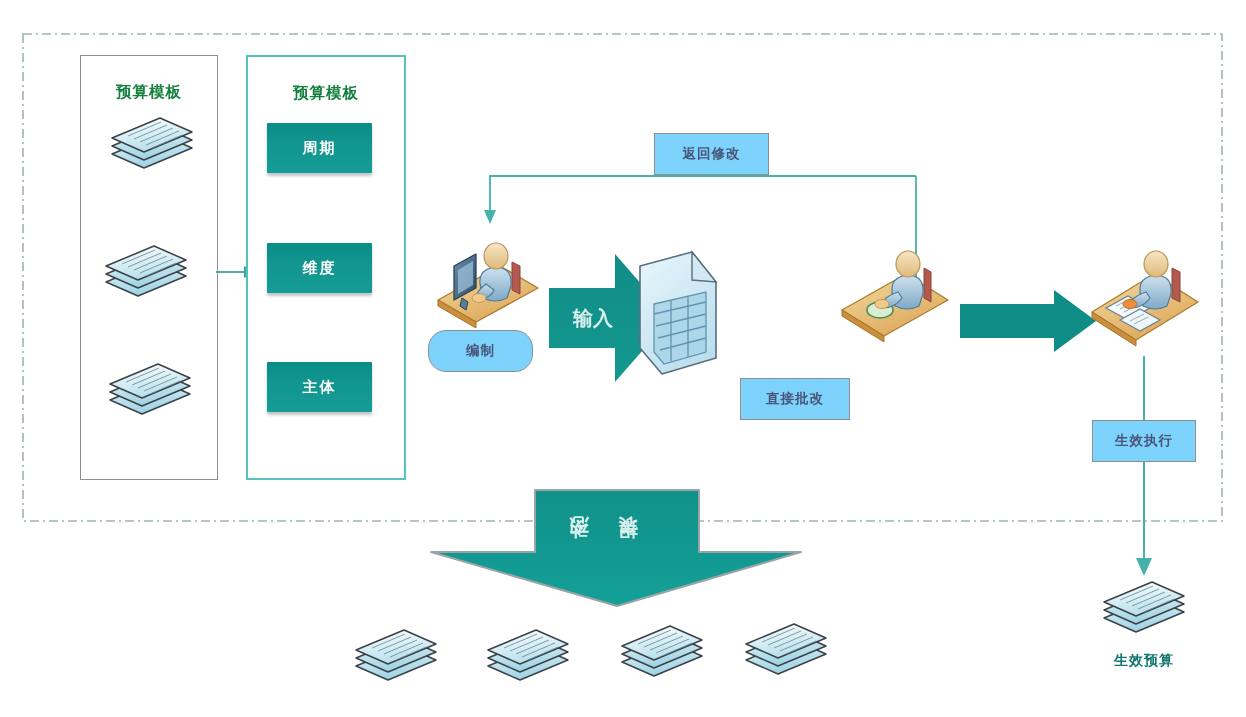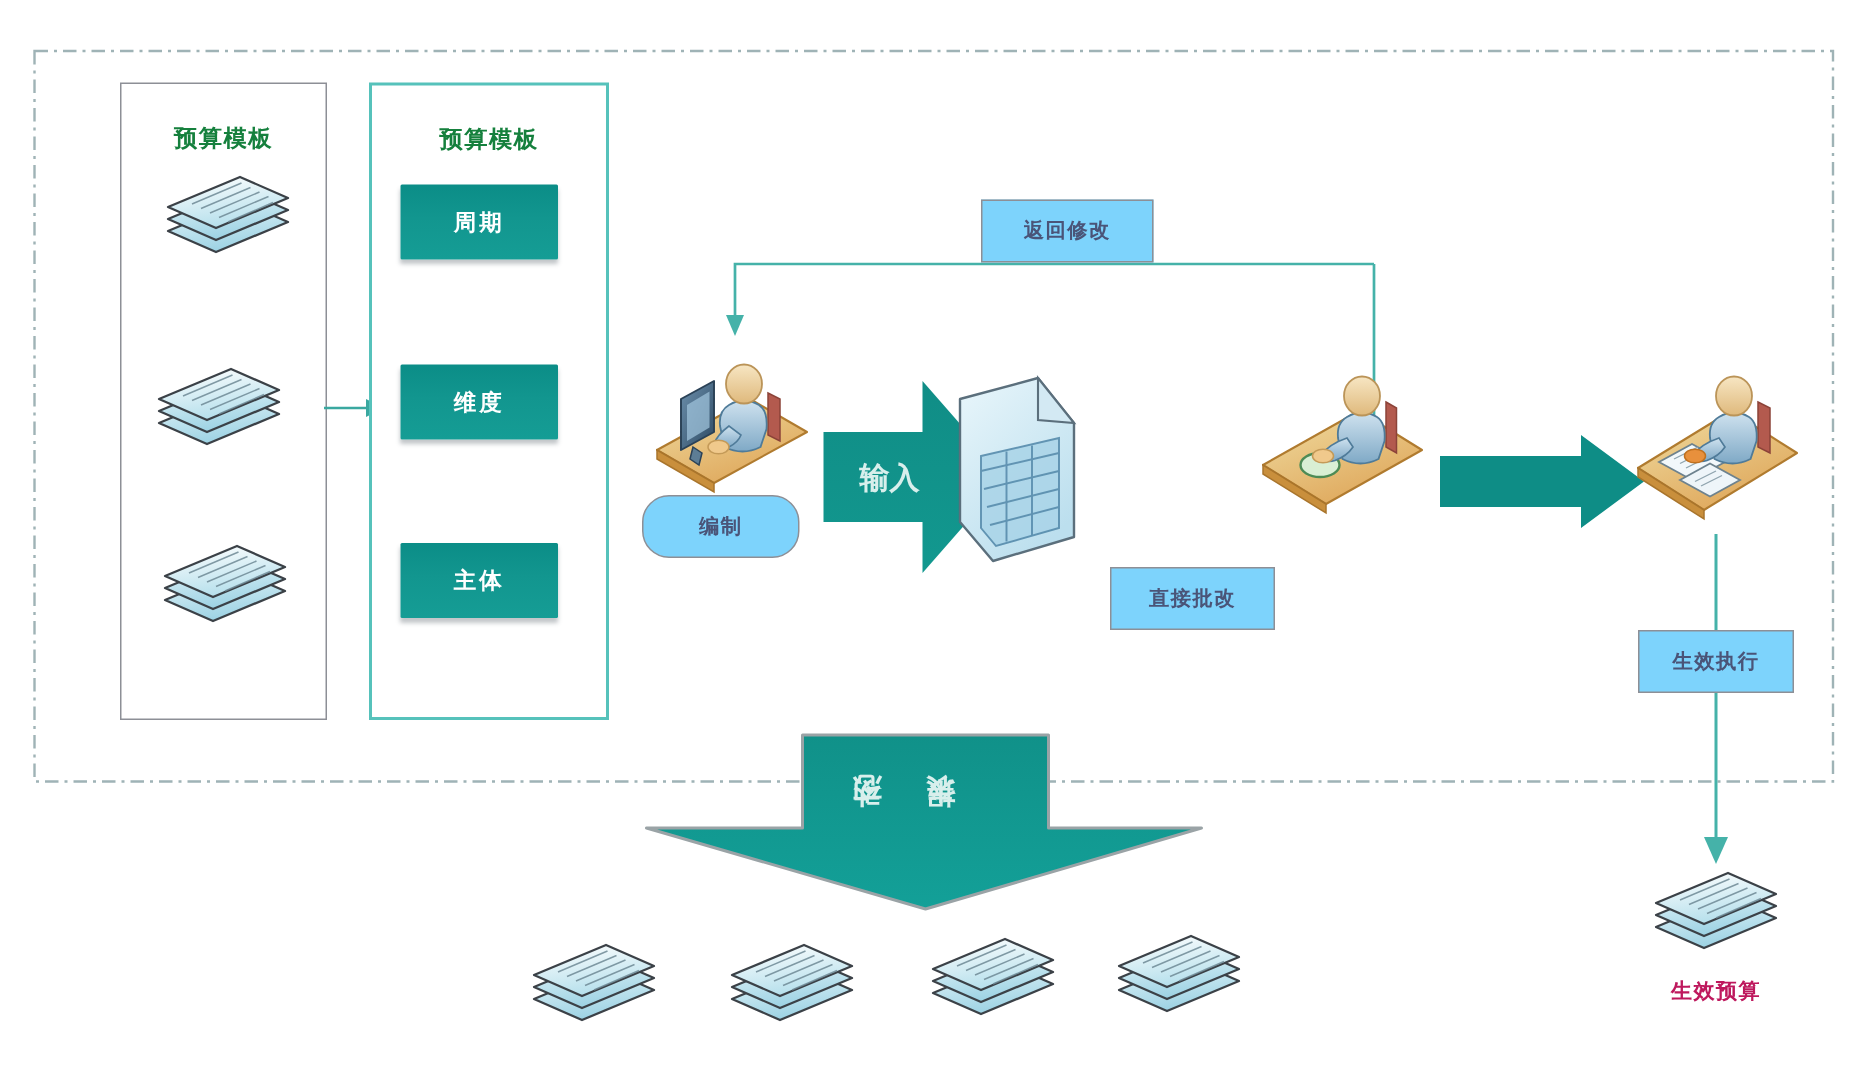--- a/index.html
+++ b/index.html
@@ -46,21 +46,21 @@
   .labelbox{
     position:absolute;box-sizing:border-box;
     background:#7dd3fc;border:1.3px solid #8d8f96;
     display:flex;align-items:center;justify-content:center;
     font-size:13.5px;font-weight:bold;color:#4a5478;
     letter-spacing:1px;
   }
 
   .plainlabel{
     position:absolute;font-size:14px;font-weight:bold;
-    color:#be185d;letter-spacing:1px;text-align:center;
+    color:#0f766e;letter-spacing:1px;text-align:center;
   }
 
   svg.abs{overflow:visible;}
   .nosel{user-select:none;}
 </style>
 </head>
 <body>
 
 <div id="stage">
 

